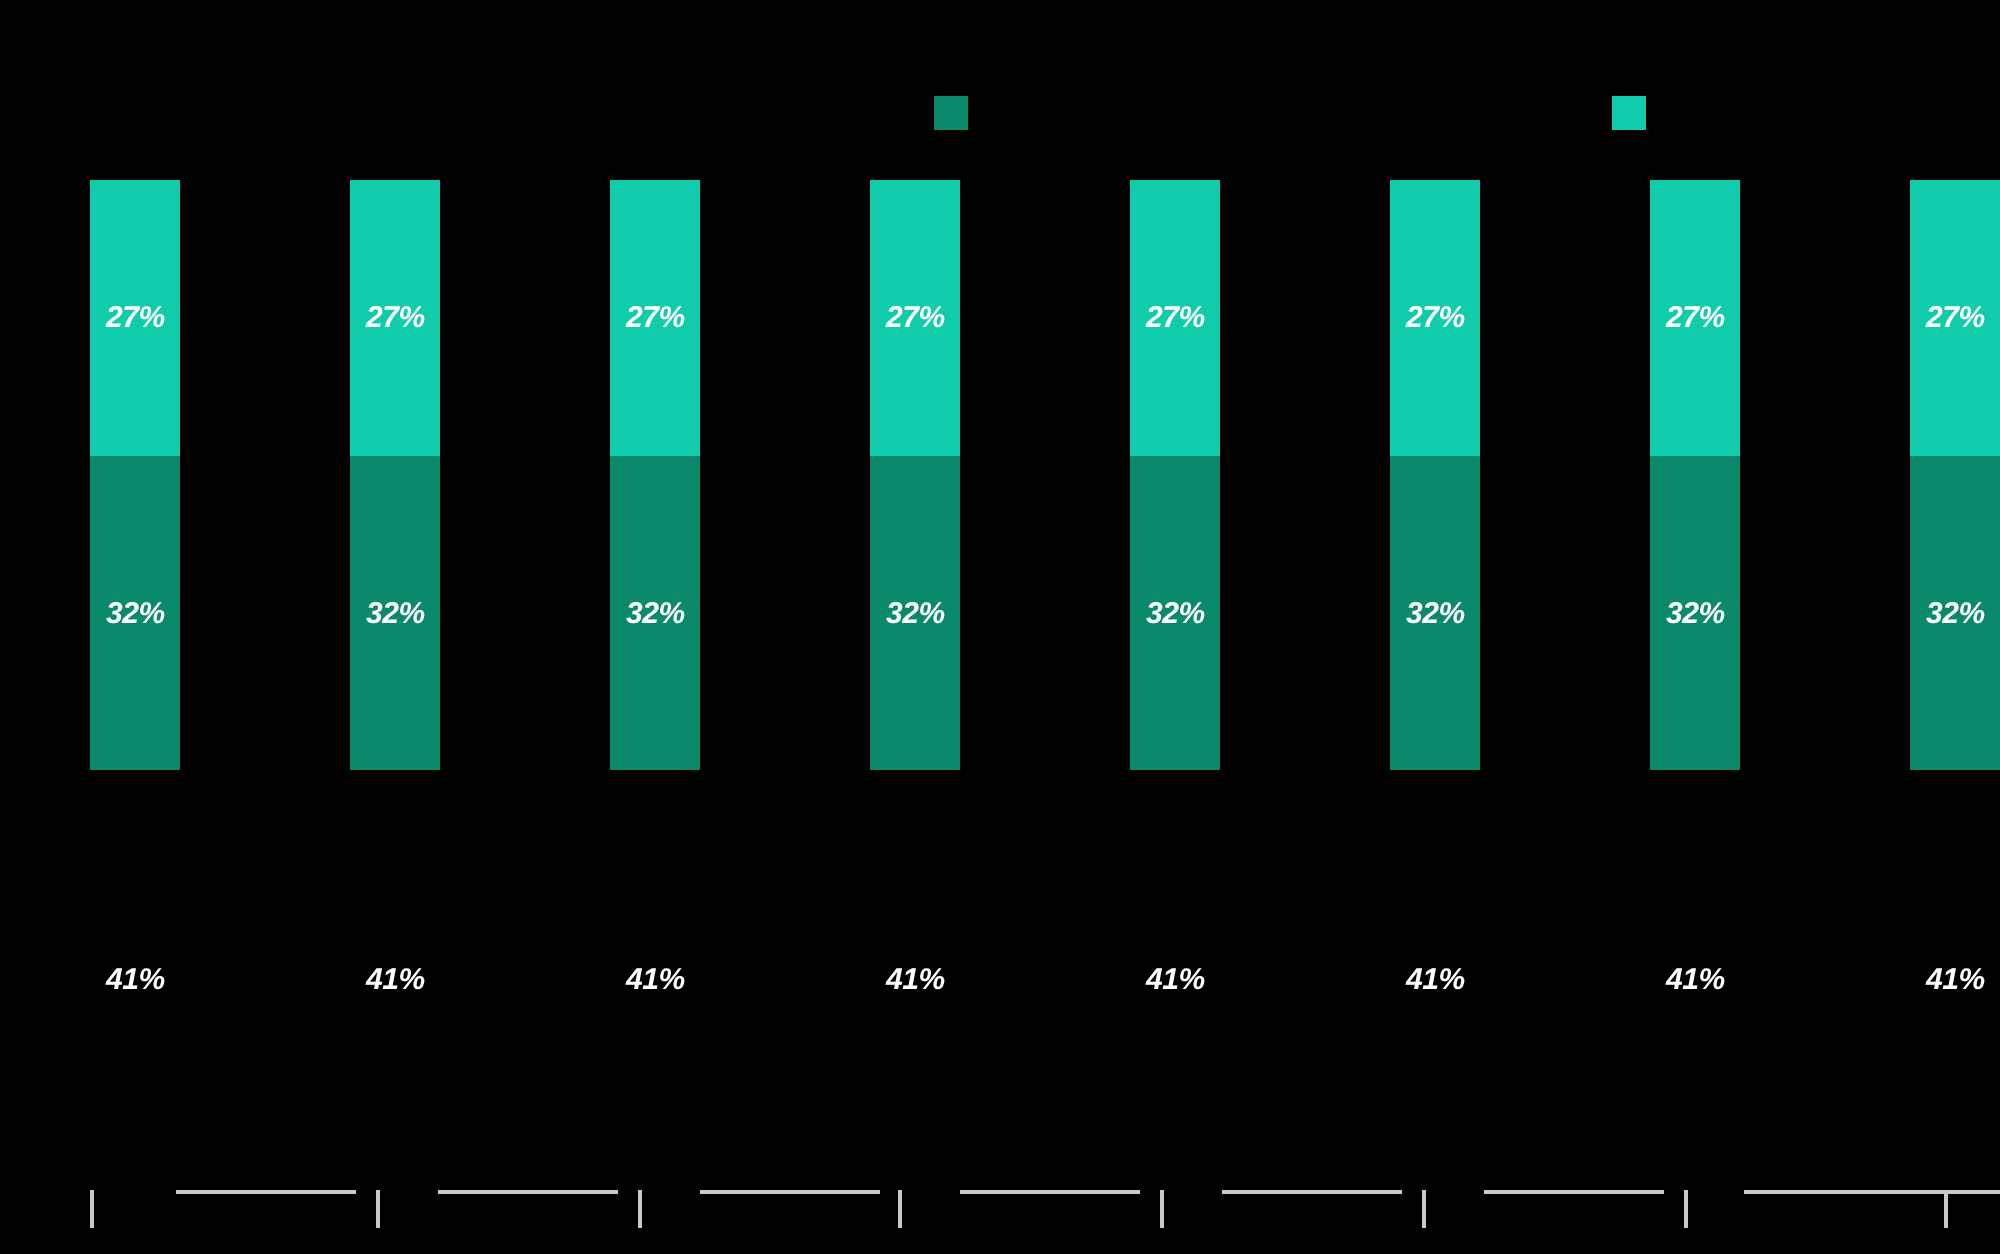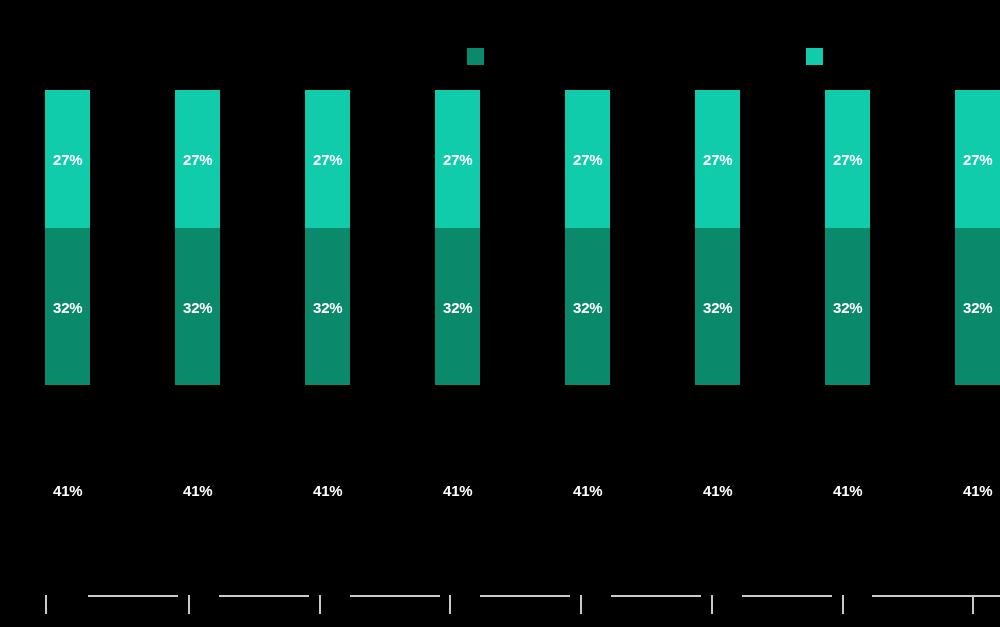--- a/index.html
+++ b/index.html
@@ -50,20 +50,21 @@
     line-height: 1;
   }
 
   
   .plot {
     position: absolute;
     left: 0;
     top: 0;
     width: 1000px;
     height: 627px;
+    font-style: italic;
   }
   .bar-group {
     position: absolute;
     width: 45px;
   }
   .bar-seg {
     position: absolute;
     left: 0;
     width: 45px;
     box-sizing: border-box;

